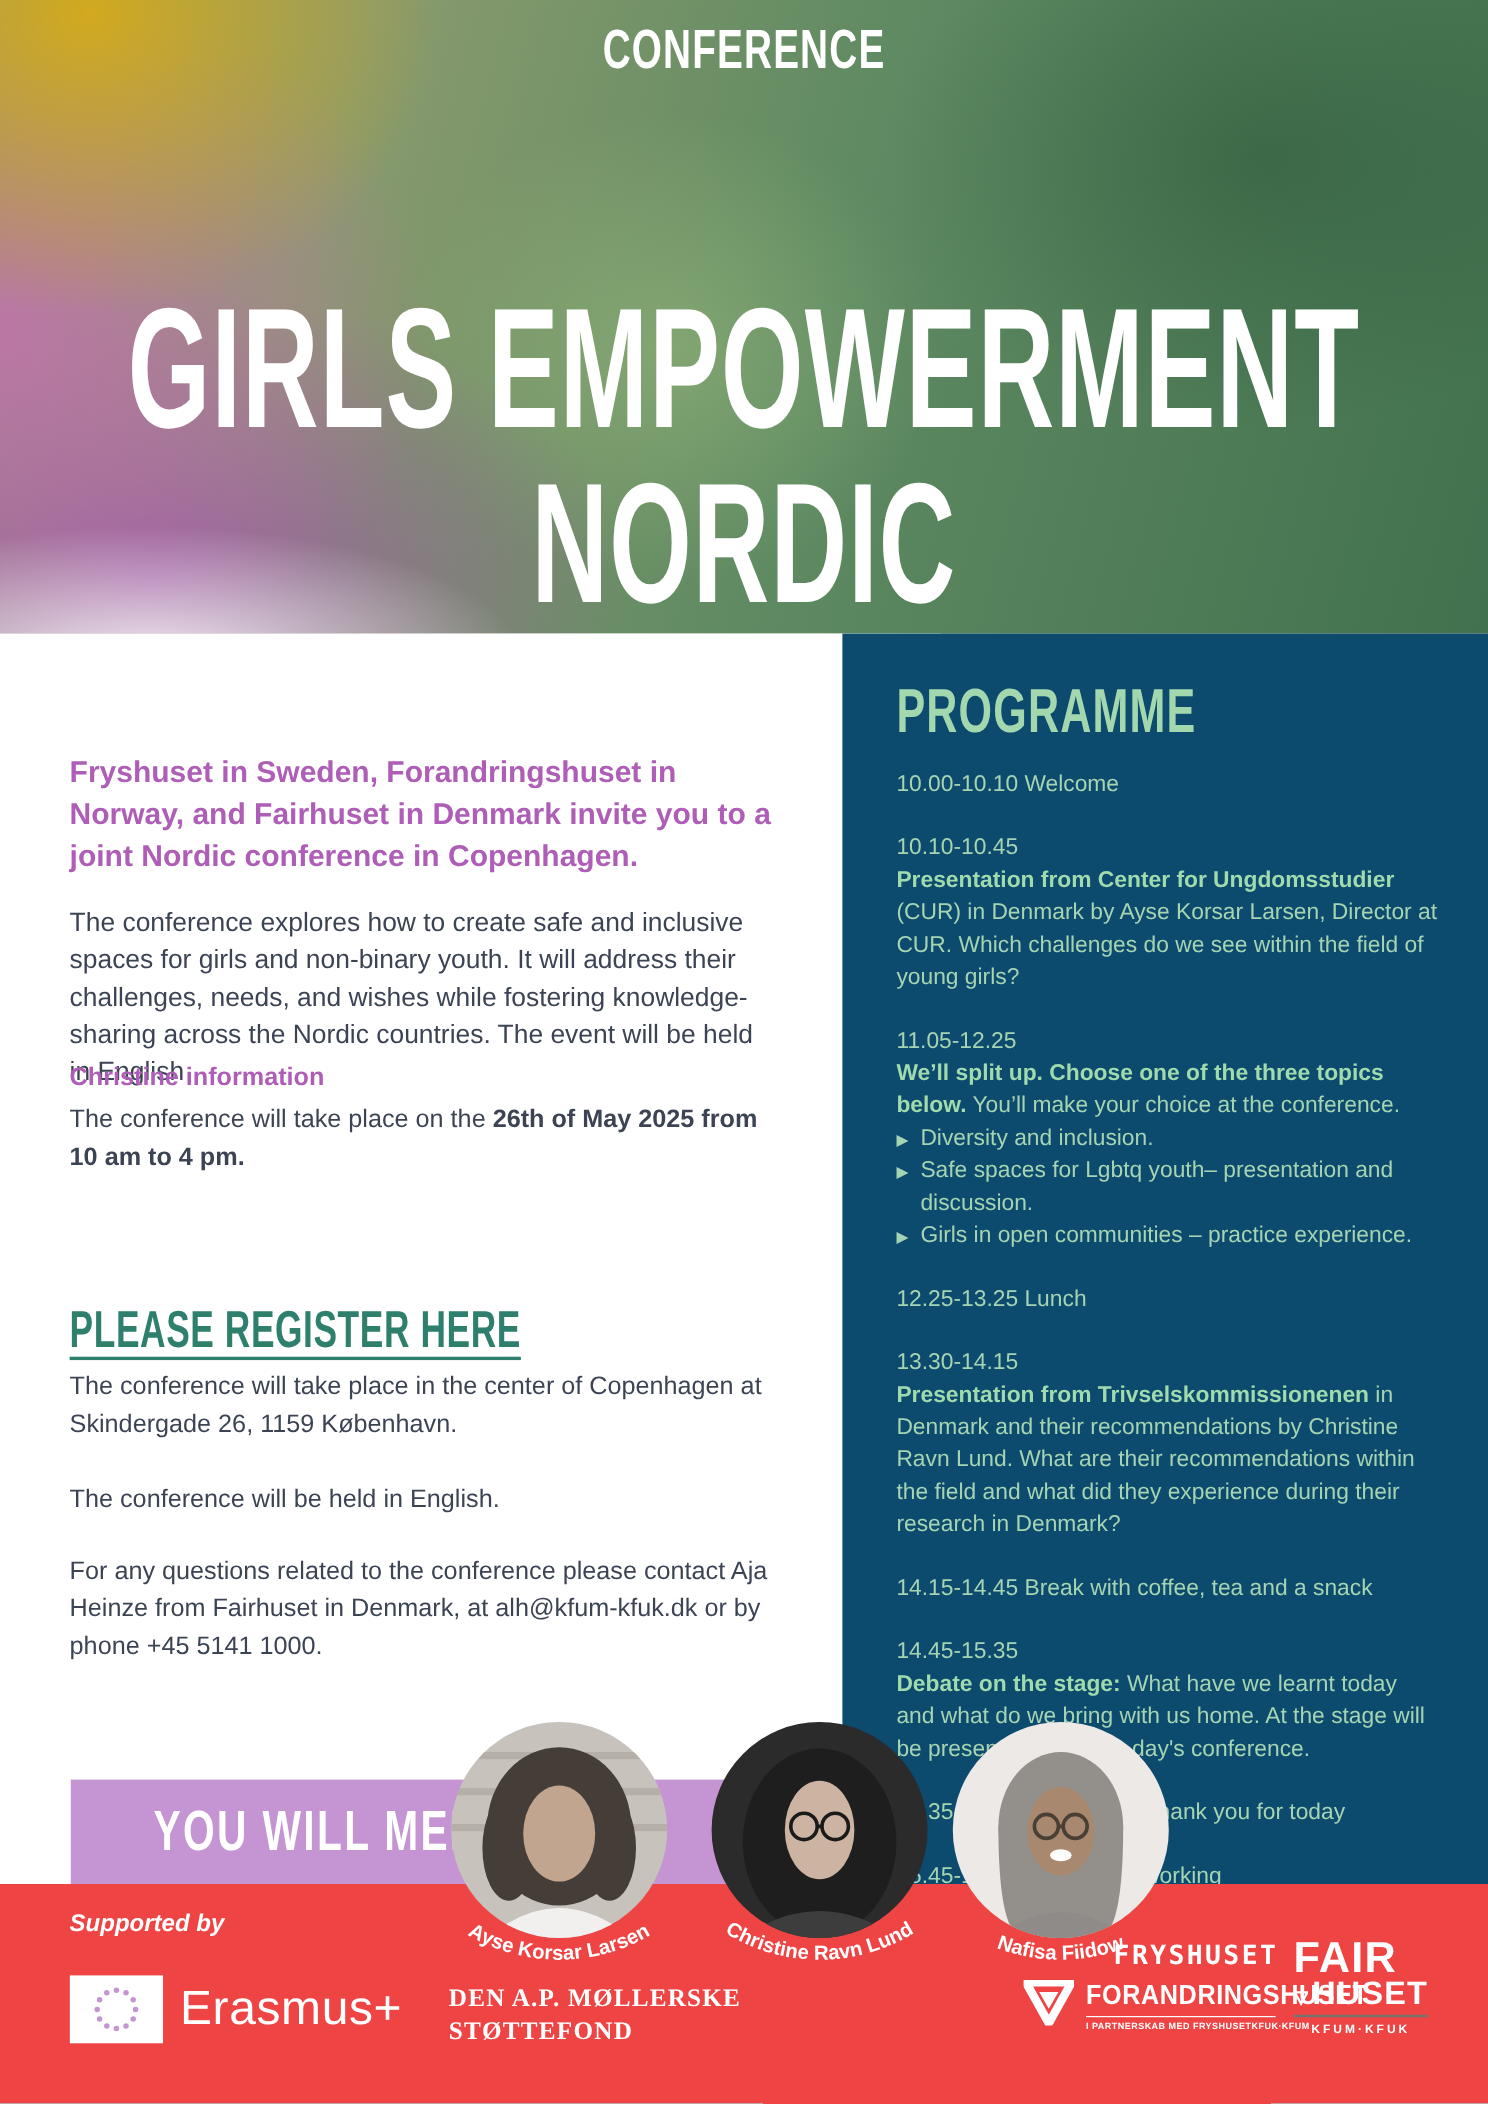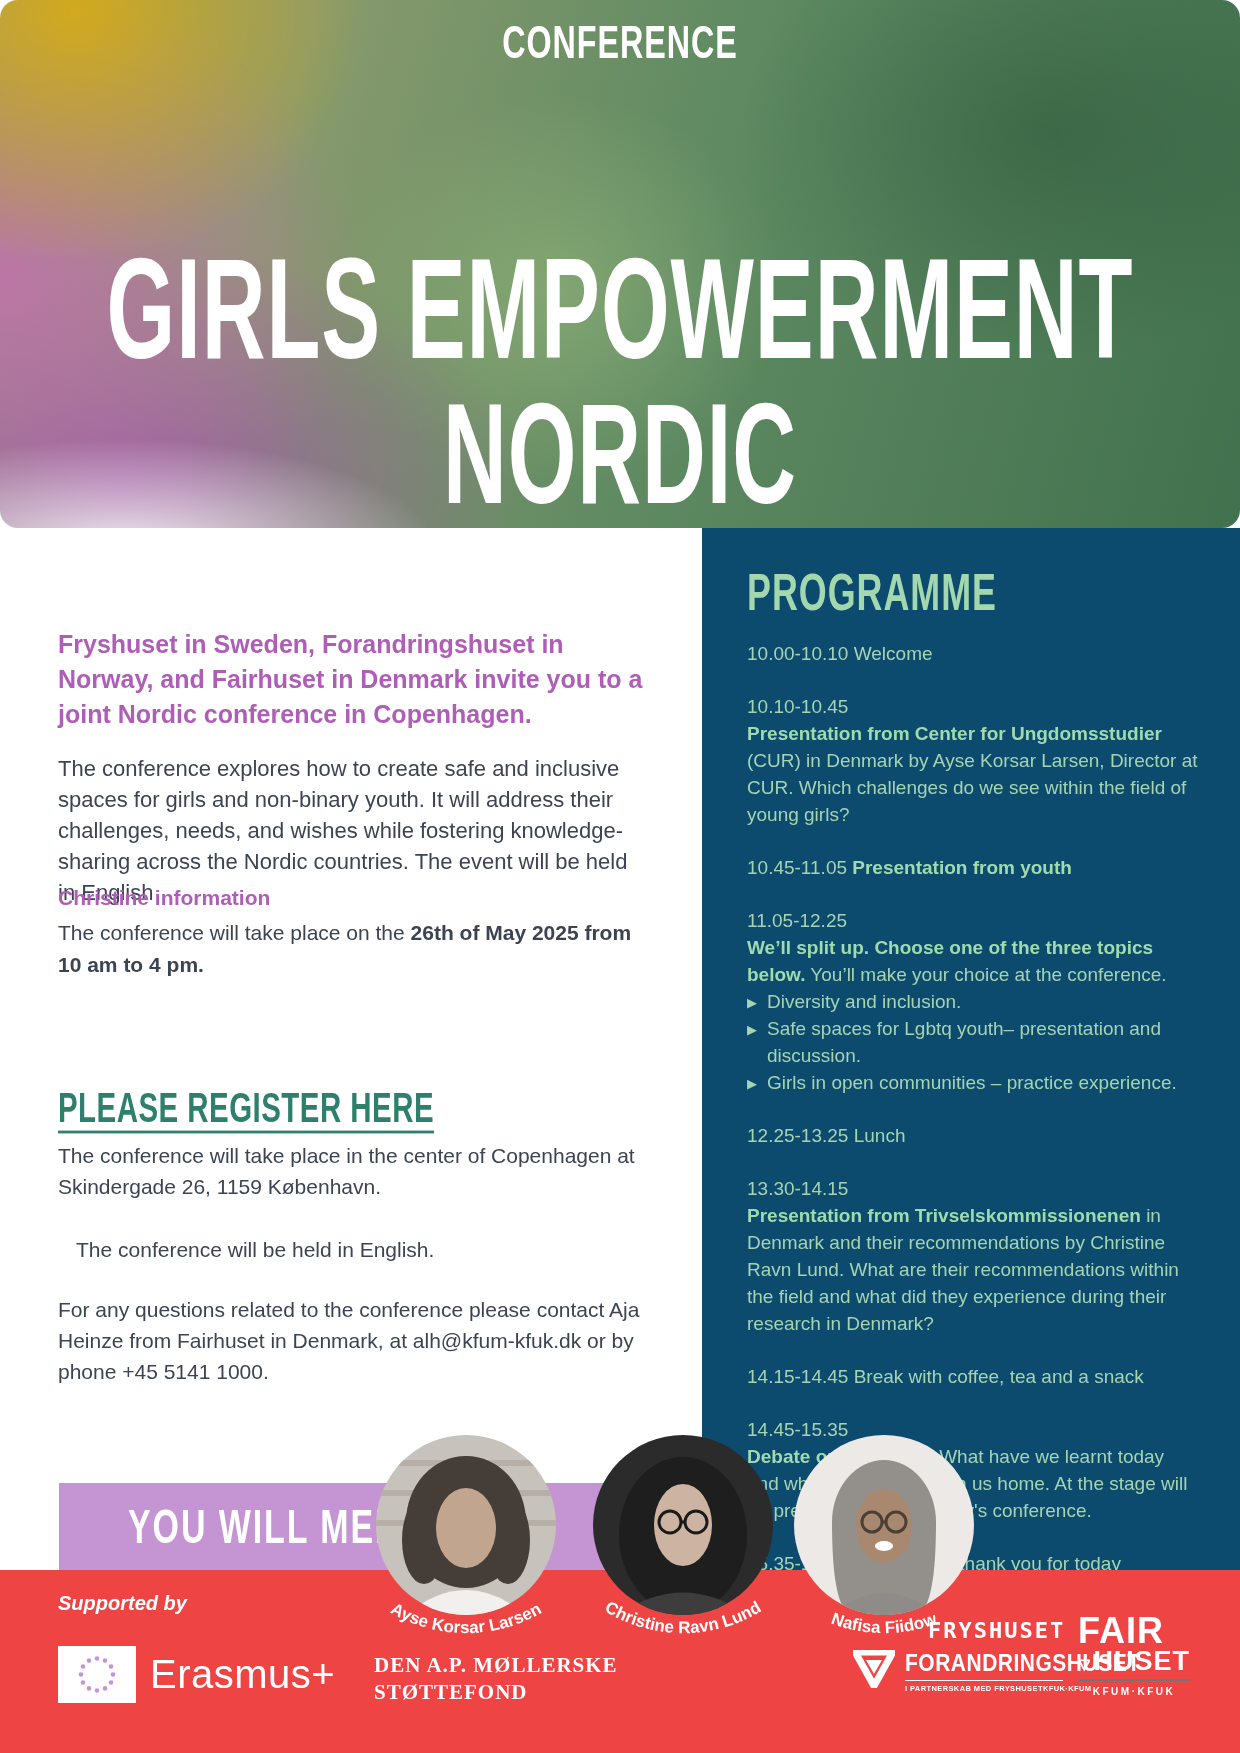--- a/index.html
+++ b/index.html
@@ -12,21 +12,20 @@
   .header{
     position:absolute;left:0;top:0;width:1240px;height:528px;
     background-image:
       radial-gradient(ellipse 480px 170px at 10% 104%, rgba(255,255,255,.85), rgba(255,255,255,0) 65%),
       radial-gradient(ellipse 430px 370px at 6% 2%, rgba(214,170,26,.95), rgba(214,170,26,0) 68%),
       radial-gradient(ellipse 520px 430px at 0% 52%, rgba(197,112,175,.85), rgba(197,112,175,0) 70%),
       radial-gradient(ellipse 560px 340px at 10% 92%, rgba(154,88,166,.9), rgba(154,88,166,0) 72%),
       radial-gradient(ellipse 320px 280px at 45% 55%, rgba(150,185,125,.55), rgba(150,185,125,0) 70%),
       radial-gradient(ellipse 420px 300px at 85% 25%, rgba(38,80,52,.45), rgba(38,80,52,0) 75%),
       linear-gradient(105deg,#8a9b6e 22%,#5f8a62 55%,#41714e 100%);
-    border-radius: 18px;
   }
   .badge{
     position:absolute;left:470px;top:2px;width:300px;height:80px;
     display:flex;align-items:center;justify-content:center;
   }
   .badge-text{
     color:#fff;font-size:34px;font-weight:700;letter-spacing:1px;
     transform:scale(.95,1.35);transform-origin:center center;white-space:nowrap;
   }
   .main-title{
@@ -45,21 +44,21 @@
   .date-par{top:389px;color:#3c4454;font-size:21px;line-height:32px;}
   .date-par strong{font-weight:700;}
   .registration-par{top:482px;color:#3c4454;font-size:21px;line-height:31px;}
   .register-link-wrap{top:555px;}
   .register-link{
     display:inline-block;color:#2e7f6c;font-size:31px;font-weight:700;letter-spacing:.5px;
     transform:scale(.95,1.4);transform-origin:left top;white-space:nowrap;
     text-decoration:underline;text-underline-offset:6px;text-decoration-thickness:2px;cursor:pointer;
   }
   .location-par{top:612px;color:#3c4454;font-size:21px;line-height:31px;}
-  .language-par{top:706px;color:#3c4454;font-size:21px;line-height:31px;margin-left:18px;}
+  .language-par{top:706px;color:#3c4454;font-size:21px;line-height:31px;}
   .contact-par{top:766px;color:#3c4454;font-size:21px;line-height:31px;}
   
   .right-col{
     position:absolute;left:702px;top:528px;width:538px;height:1042px;background:#0c4a6e;
   }
   .prog-heading{
     position:absolute;left:45px;top:36px;color:#a3d8af;font-size:37px;font-weight:700;
     letter-spacing:1px;transform:scale(.97,1.4);transform-origin:left top;white-space:nowrap;
   }
   .prog-list{position:absolute;left:45px;top:112px;width:452px;}
@@ -133,21 +132,20 @@
     <div class="block location-par">The conference will take place in the center of Copenhagen at Skindergade 26, 1159 København.</div>
     <div class="block language-par">The conference will be held in English.</div>
     <div class="block contact-par">For any questions related to the conference please contact Aja Heinze from Fairhuset in Denmark, at alh@kfum-kfuk.dk or by phone +45 5141 1000.</div>
   </div>
 
   <div class="right-col">
     <div class="prog-heading">PROGRAMME</div>
     <div class="prog-list">
         <div class="prog-item"><span>10.00-10.10 Welcome</span></div>
         <div class="prog-item"><span>10.10-10.45</span><br><strong>Presentation from Center for Ungdomsstudier</strong><span> (CUR) in Denmark by Ayse Korsar Larsen, Director at CUR. Which challenges do we see within the field of young girls?</span></div>
-        <div class="prog-item"><span>10.45-11.05 </span><strong>Presentation from youth</strong></div>
         <div class="prog-item"><span>11.05-12.25</span><br><strong>We’ll split up. Choose one of the three topics below.</strong><span> You’ll make your choice at the conference.</span><div class="prog-bullet"><span class="bullet-marker">▶</span><span>Diversity and inclusion.</span></div><div class="prog-bullet"><span class="bullet-marker">▶</span><span> Safe spaces for Lgbtq youth– presentation and discussion.</span></div><div class="prog-bullet"><span class="bullet-marker">▶</span><span>Girls in open communities – practice experience.</span></div></div>
         <div class="prog-item"><span>12.25-13.25 Lunch</span></div>
         <div class="prog-item"><span>13.30-14.15</span><br><strong>Presentation from Trivselskommissionenen</strong><span> in Denmark and their recommendations by Christine Ravn Lund. What are their recommendations within the field and what did they experience during their research in Denmark?</span></div>
         <div class="prog-item"><span>14.15-14.45 Break with coffee, tea and a snack</span></div>
         <div class="prog-item"><span>14.45-15.35</span><br><strong>Debate on the stage:</strong><span> What have we learnt today and what do we bring with us home. At the stage will be presenters from the day's conference.</span></div>
         <div class="prog-item"><span>15.35-15.45 Closing and thank you for today</span></div>
         <div class="prog-item"><span>15.45-16.00 The last networking</span></div>
       </div>
   </div>
 

